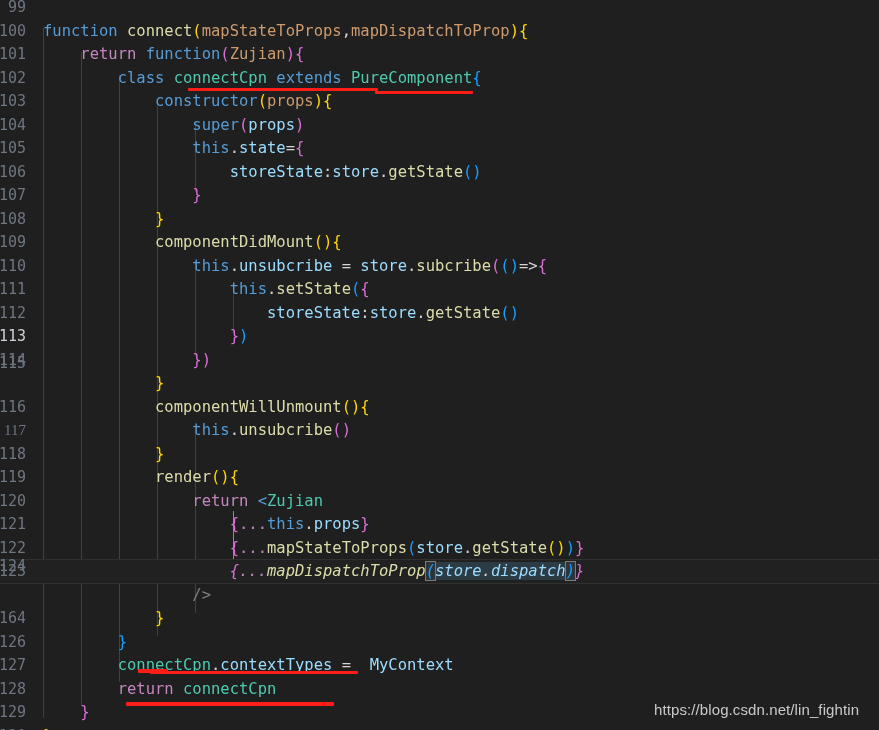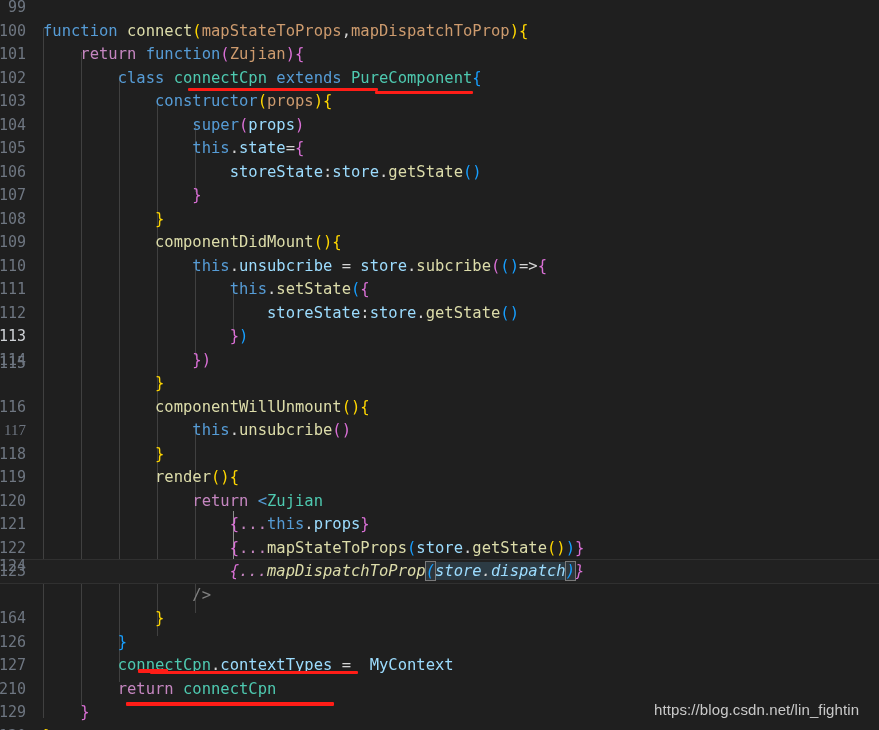--- a/index.html
+++ b/index.html
@@ -233,21 +233,21 @@
       <div class="ln" style="top: 442.5px;">118</div>
       <div class="ln" style="top: 466px;">119</div>
       <div class="ln" style="top: 489.5px;">120</div>
       <div class="ln" style="top: 513px;">121</div>
       <div class="ln" style="top: 536.5px;">122</div>
       <div class="ln" style="top: 560px;">123</div>
       <div class="ln" style="top: 555px; text-align: center;">124</div>
       <div class="ln" style="top: 607px;">164</div>
       <div class="ln" style="top: 630.5px;">126</div>
       <div class="ln" style="top: 654px;">127</div>
-      <div class="ln" style="top: 677.5px;">210</div>
+      <div class="ln" style="top: 677.5px;">128</div>
       <div class="ln" style="top: 701px;">129</div>
       <div class="ln" style="top: 724.5px;">130</div>
     </div>
 
   <div class="underline" style="left:188px; top:88px;  width:190px;"></div>
   <div class="underline" style="left:375px; top:91px;  width:98px;"></div>
   <div class="underline" style="left:138px; top:669px; width:30px; height:4px;"></div>
   <div class="underline" style="left:150px; top:671px; width:208px;"></div>
   <div class="underline" style="left:126px; top:702px; width:208px; height:4px;"></div>
 

